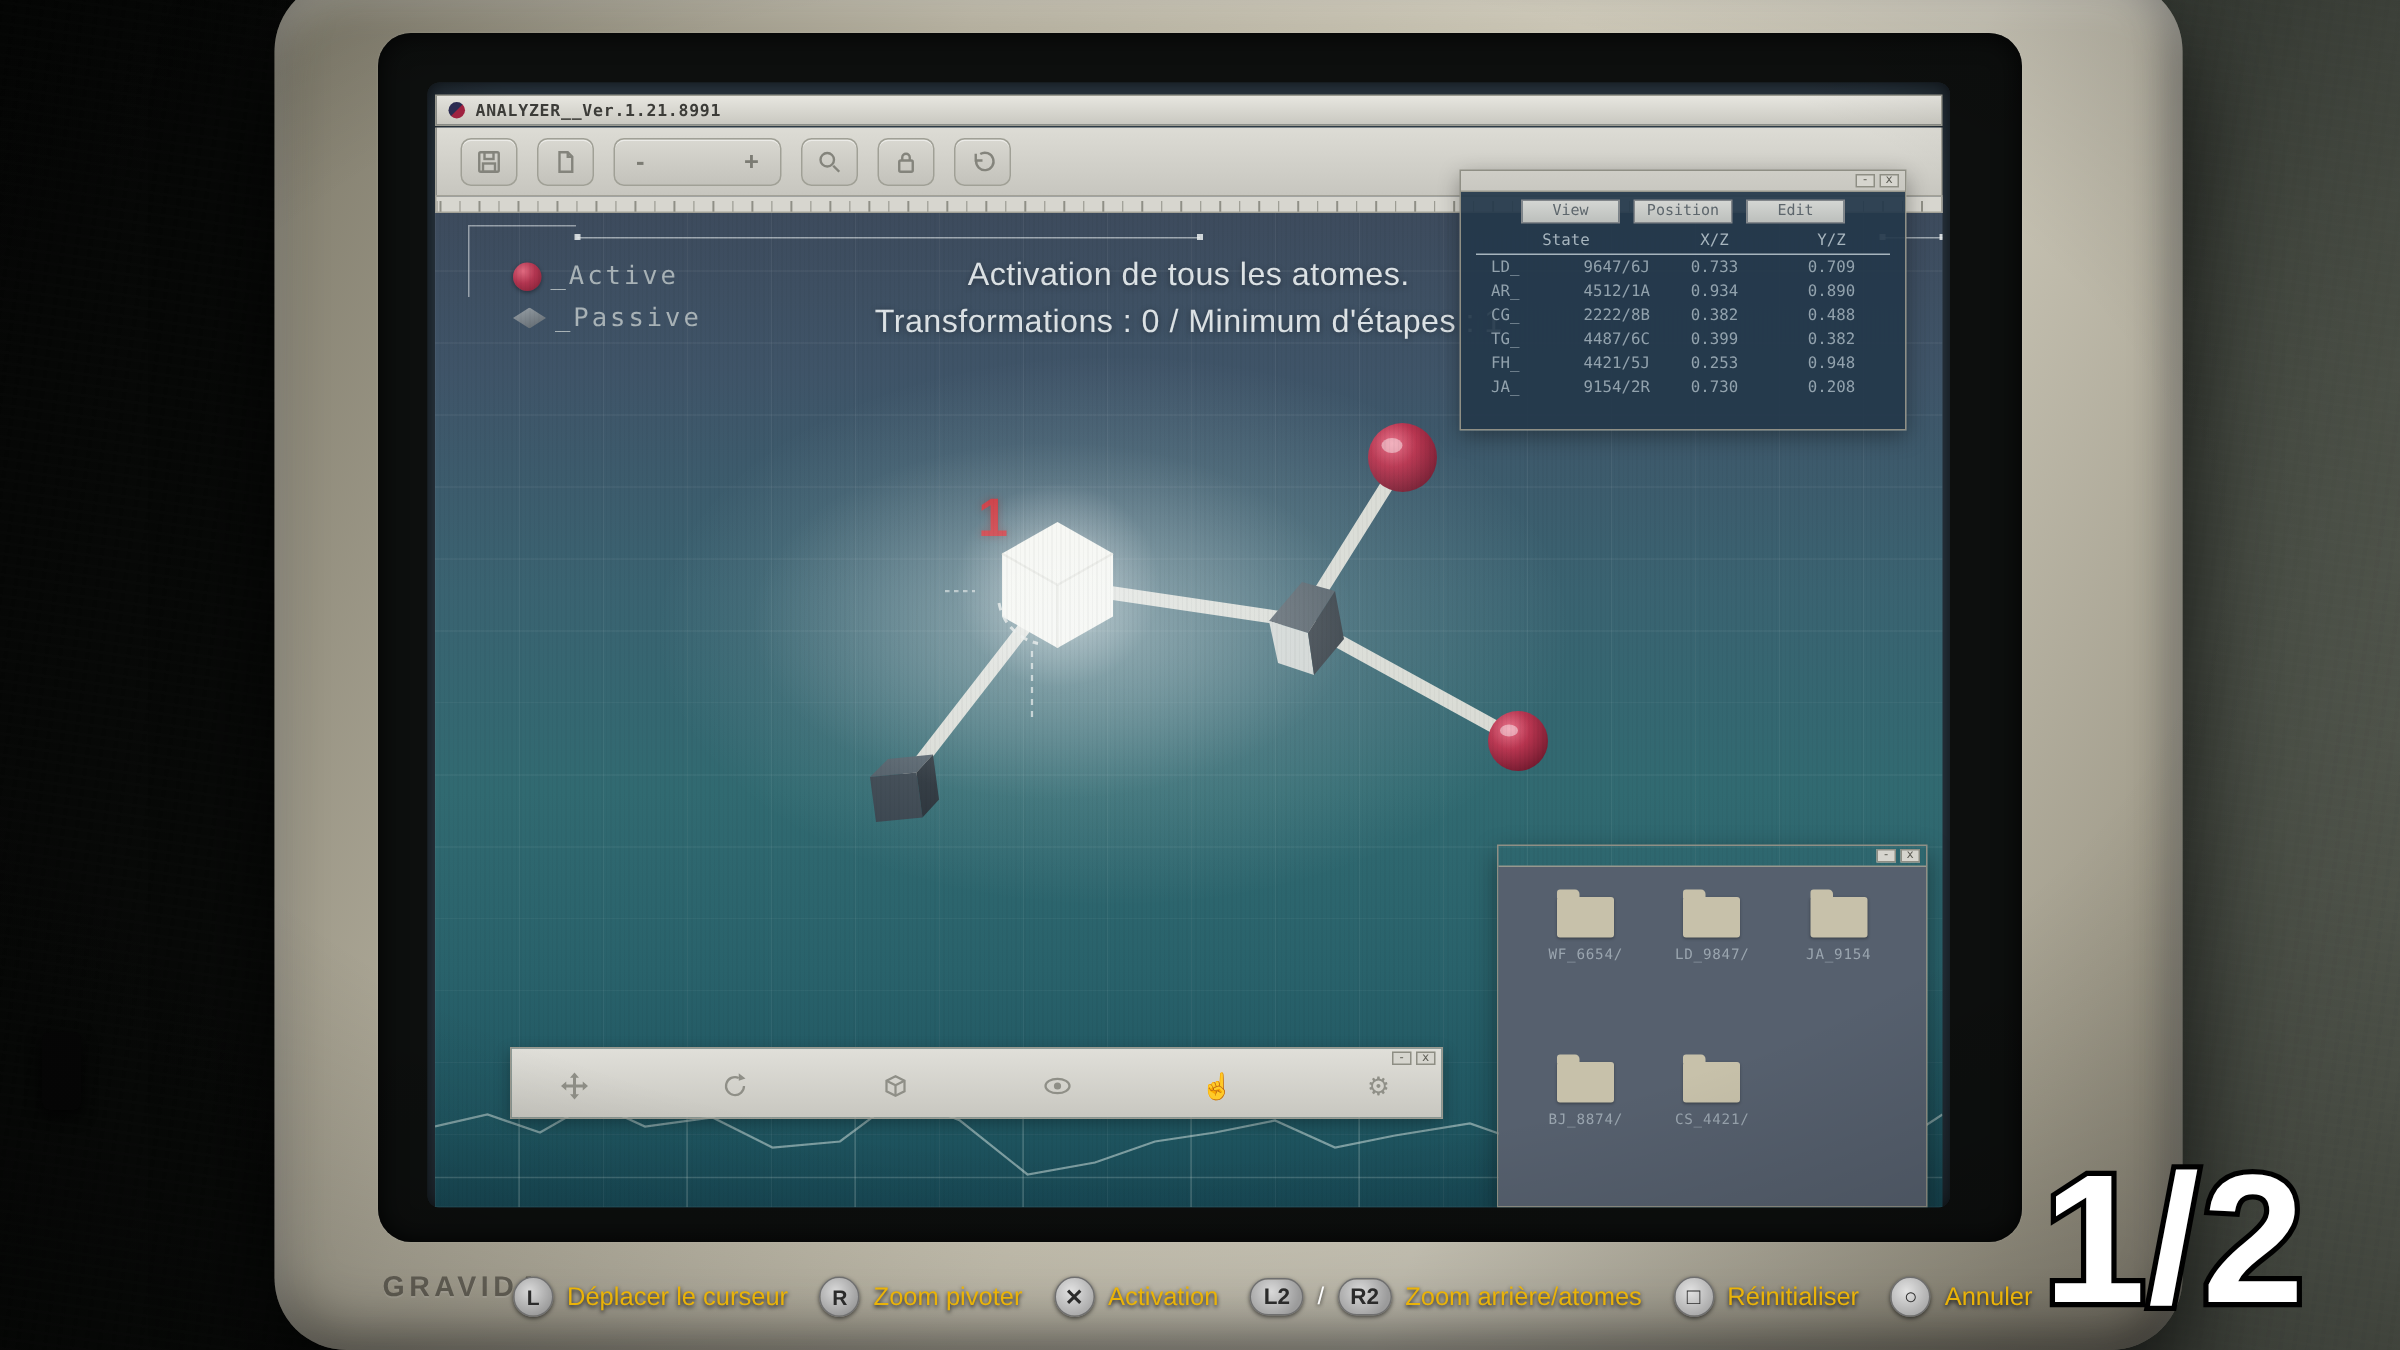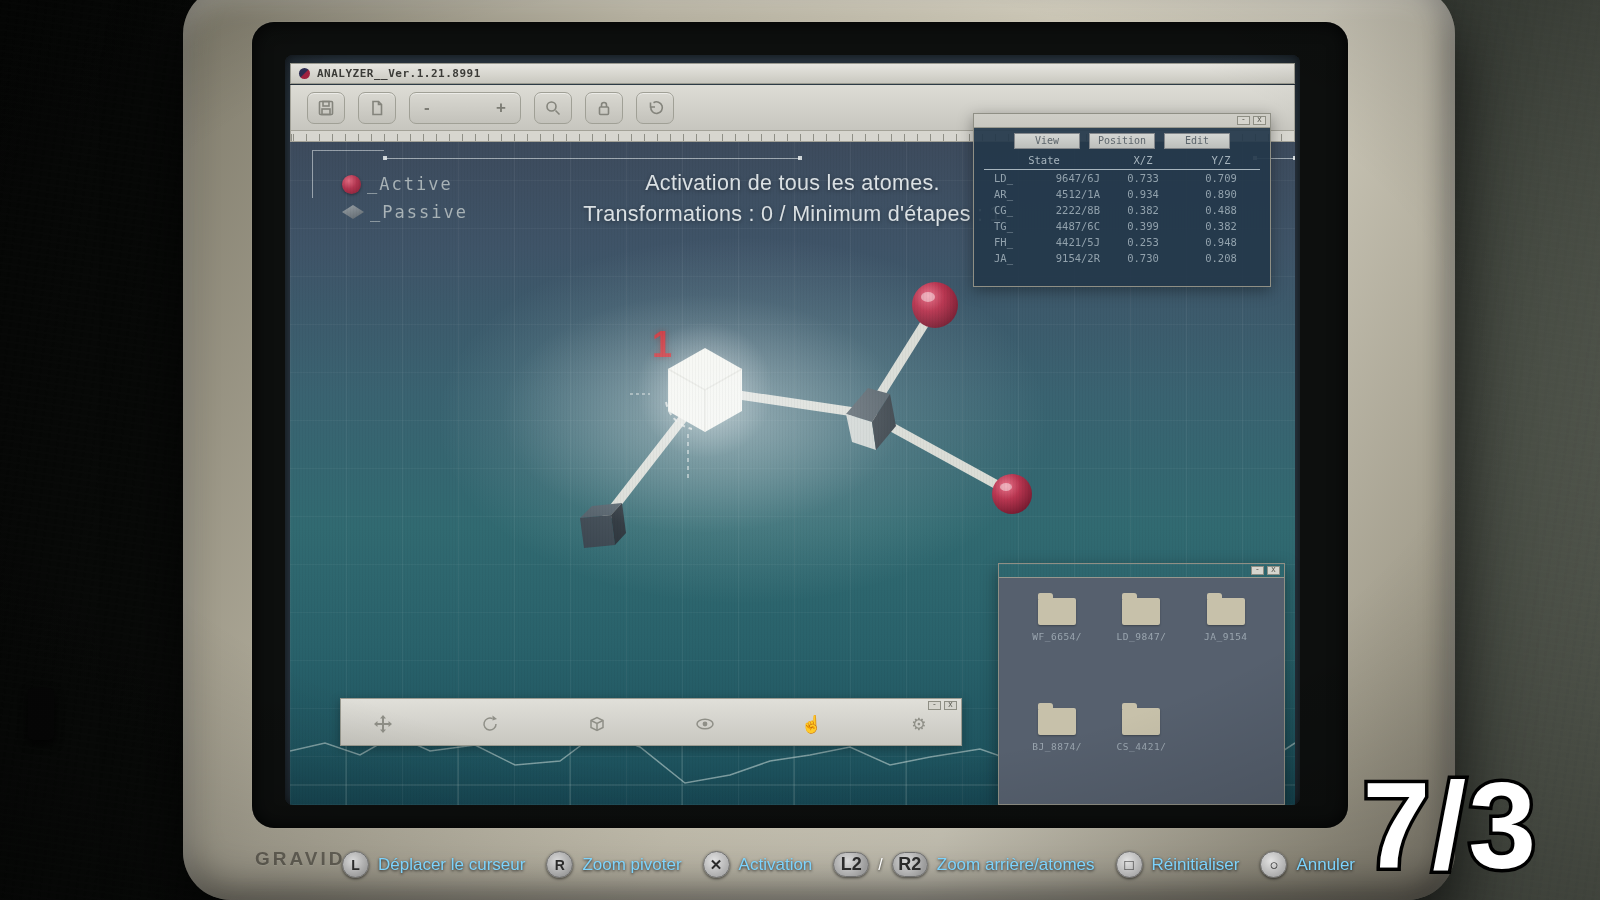--- a/index.html
+++ b/index.html
@@ -108,26 +108,26 @@
   .bt-icons { position:absolute; inset:10px 30px 6px; display:flex; align-items:center; justify-content:space-between; }
   .bt-icon { width:24px; height:24px; display:flex; align-items:center; justify-content:center; color:#8f8f87; font-size:17px; }
   .bt-icon svg { stroke:#8f8f87; fill:none; stroke-width:1.5; }
 
   
   .vignette { position:absolute; inset:0; pointer-events:none; z-index:40;
     background:radial-gradient(115% 115% at 48% 42%, transparent 38%, rgba(0,0,0,.42) 78%, rgba(0,0,0,.72) 100%); }
 
   .hud-hints { position:absolute; left:342px; bottom:22px; display:flex; align-items:center; gap:21px; z-index:60; }
   .hint { display:flex; align-items:center; gap:9px; }
-  .hint-label { color:#7dd3fc; font-size:17px; text-shadow:0 1px 3px rgba(0,0,0,.85); }
+  .hint-label { color:#eab308; font-size:17px; text-shadow:0 1px 3px rgba(0,0,0,.85); }
   .ps-btn { display:inline-flex; align-items:center; justify-content:center; width:27px; height:27px; border-radius:50%;
     background:radial-gradient(circle at 40% 35%, #d9d9d9, #9b9b9b 75%); border:1px solid #6f6f6f;
     color:#2b2b2b; font-size:14px; font-weight:bold; box-shadow:0 1px 3px rgba(0,0,0,.6); }
   .ps-btn.shape { background:radial-gradient(circle at 40% 35%, #e2e2e2, #a8a8a8 78%); font-size:15px; }
-  .ps-btn.pill { width:36px; height:25px; border-radius:13px; font-size:18px;text-align:right; }
+  .ps-btn.pill { width:36px; height:25px; border-radius:13px; font-size:15px;text-align:right; }
   .hint-sep { color:#fff; font-size:16px; text-shadow:0 1px 3px rgba(0,0,0,.85); }
 
   .page-indicator { position:absolute; right:62px; bottom:18px; z-index:60; font-size:122px; font-weight:bold; line-height:.92;
     color:#fff; -webkit-text-stroke:7px #000; paint-order:stroke fill;
     text-shadow:0 0 2px #000; letter-spacing:2px; }
 </style>
 </head>
 <body>
 
 <div class="stage">
@@ -418,14 +418,14 @@
     <div class="hint">
       <span class="ps-btn shape">□</span>
       <span class="hint-label">Réinitialiser</span>
     </div>
     <div class="hint">
       <span class="ps-btn shape">○</span>
       <span class="hint-label">Annuler</span>
     </div>
   </div>
 
-  <div class="page-indicator">7/3</div>
+  <div class="page-indicator">1/2</div>
 </div>
 
 </body></html>

